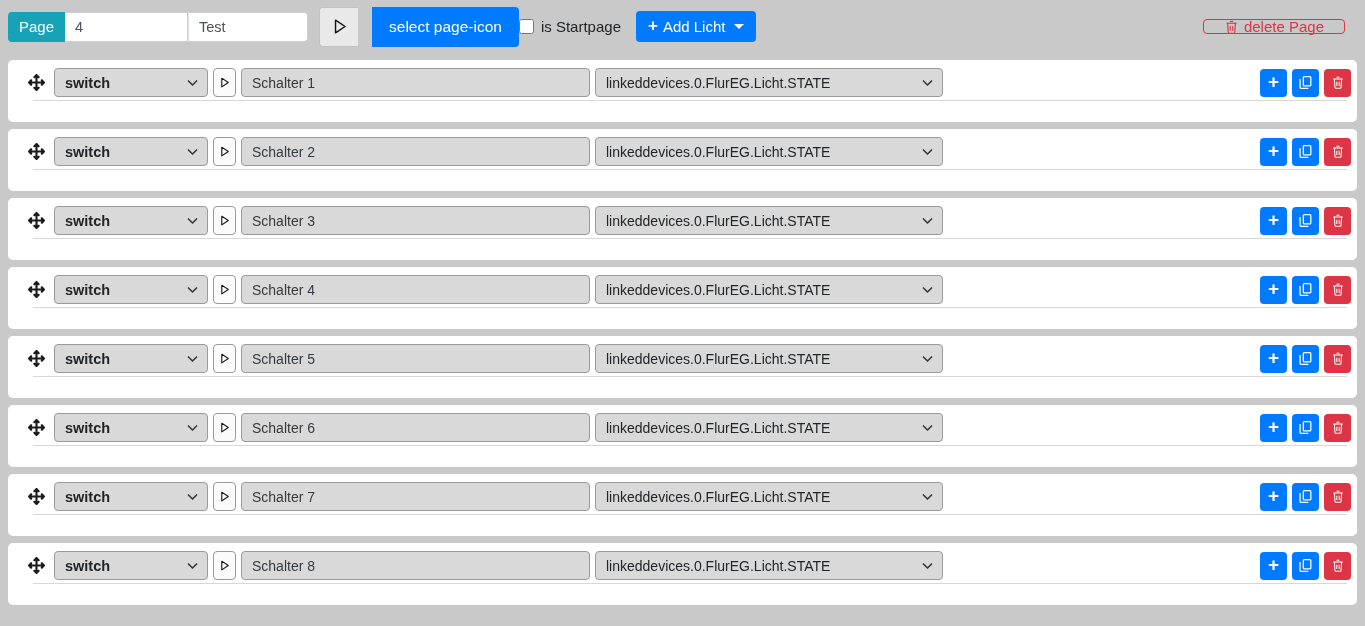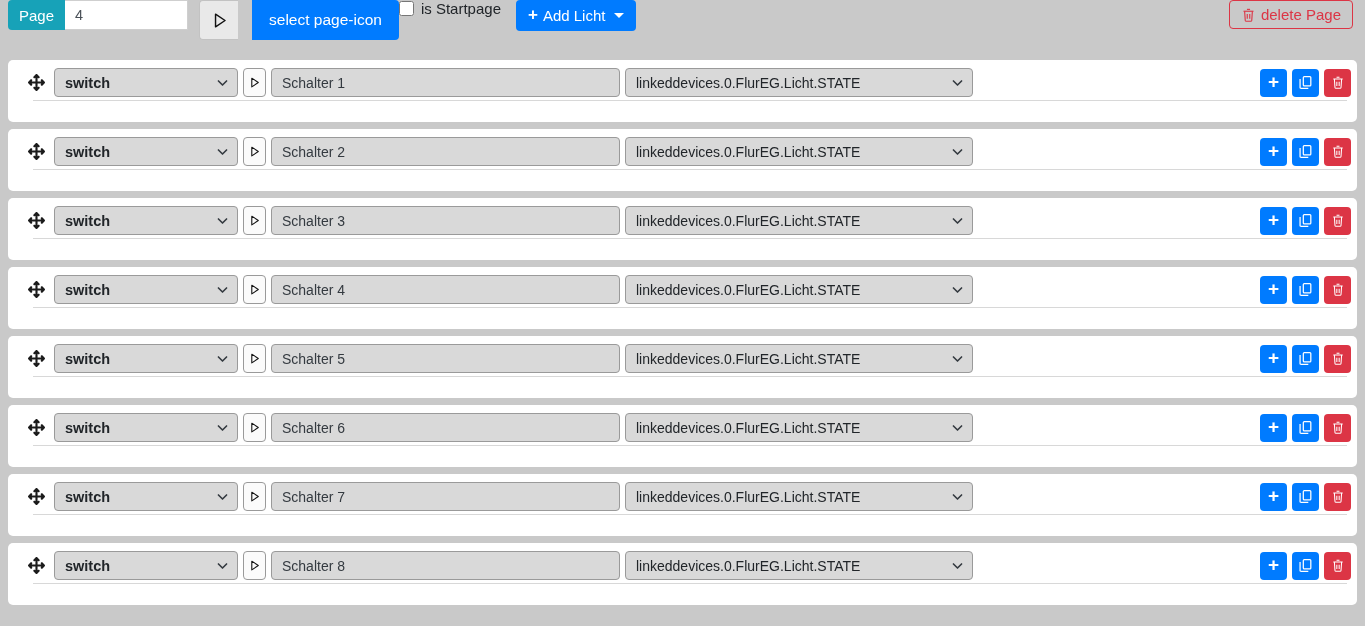--- a/index.html
+++ b/index.html
@@ -7,21 +7,21 @@
   body {
     background: #c9c9c9;
     font-family: "Liberation Sans", "DejaVu Sans", sans-serif;
     color: #30363c;
   }
 
   
   .header {
     height: 53px;
     display: flex;
-    align-items: flex-start;
+    align-items: center;
     padding: 0 8px;
     margin-bottom: 7px;
   }
   .input-group { display: flex; height: 30px; }
   .addon {
     background: #17a2b8; color: #fff;
     display: flex; align-items: center;
     padding: 0 11px; font-size: 15px;
     border-radius: 4px 0 0 4px;
   }
@@ -59,24 +59,24 @@
   .btn { border: none; font-family: inherit; cursor: pointer; display: inline-flex; align-items: center; justify-content: center; }
   .btn-blue {
     background: #007bff; color: #fff; border-radius: 4px;
     height: 31px; font-size: 15px; padding: 0 12px;
   }
   .btn-add-widget { margin-left: 15px; }
   .btn-copy-page { margin-left: 9px; }
   .plus-glyph { font-weight: 700; font-size: 17px; margin-right: 5px; position: relative; top: -1px; }
   .caret { width: 0; height: 0; border-left: 5px solid transparent; border-right: 5px solid transparent; border-top: 5px solid #fff; margin-left: 9px; }
   .btn-delete-page {
-    margin-left: auto; margin-right: 4px;
+    margin-left: auto; margin-right: 12px;
     background: transparent; color: #dc3545;
     border: 1px solid #dc3545; border-radius: 4px;
-    height: 29px; padding: 0 11px; font-size: 15px;
+    height: 15px; padding: 0 20px; font-size: 15px;
   }
   .btn-delete-page svg { margin-right: 5px; }
   .ico-gap { margin-right: 6px; }
 
   
   .card {
     background: #fff; border-radius: 5px;
     margin: 0 8px 7px 8px;
     padding: 8px 6px 21px 0;
   }
@@ -85,21 +85,21 @@
 
   .select-wrap { position: relative; display: inline-flex; height: 29px; margin-right: 5px; }
   .select-wrap select {
     -webkit-appearance: none; appearance: none;
     width: 100%; height: 29px;
     background: #d9d9d9; border: 1px solid #9a9a9a; border-radius: 4px;
     padding: 0 28px 0 10px; font-size: 14px; color: #212529;
     font-family: inherit; outline: none; cursor: pointer;
   }
   .select-wrap .chev { position: absolute; right: 9px; top: 50%; transform: translateY(-50%); pointer-events: none; }
-  .w-type { width: 184px; }
+  .w-type { width: 154px; }
   .w-type select { font-weight: 600; font-size: 14.5px; }
   .w-oid { width: 348px; margin-right: 0; }
 
   .mini-play {
     width: 23px; height: 29px; margin-right: 5px; flex: none;
     background: #fbfbfb; border: 1px solid #9a9a9a; border-radius: 4px;
     display: flex; align-items: center; justify-content: center;
     color: #111; cursor: pointer;
   }
   .name-input {
@@ -118,20 +118,21 @@
   .card hr { border: none; border-top: 1px solid #d8d8d8; margin: 3px 4px 0 25px; }
 </style>
 </head>
 <body>
 
 <div class="header">
 
   <div class="input-group">
     <span class="addon">Page</span>
     <input class="tf num" type="text" value="4" style="">
+    <input class="tf name" type="text" value="Test" style="">
   </div>
 
   <div class="icon-group">
     <span class="play-big">
       <svg width="19" height="19" viewBox="0 0 24 24" fill="none" stroke="currentColor" stroke-width="1.8" stroke-linejoin="round">
           <path d="M7 4 L19 12 L7 20 Z"></path>
         </svg>
     </span>
     <button class="btn-select-icon">select page-icon</button>
   </div>

